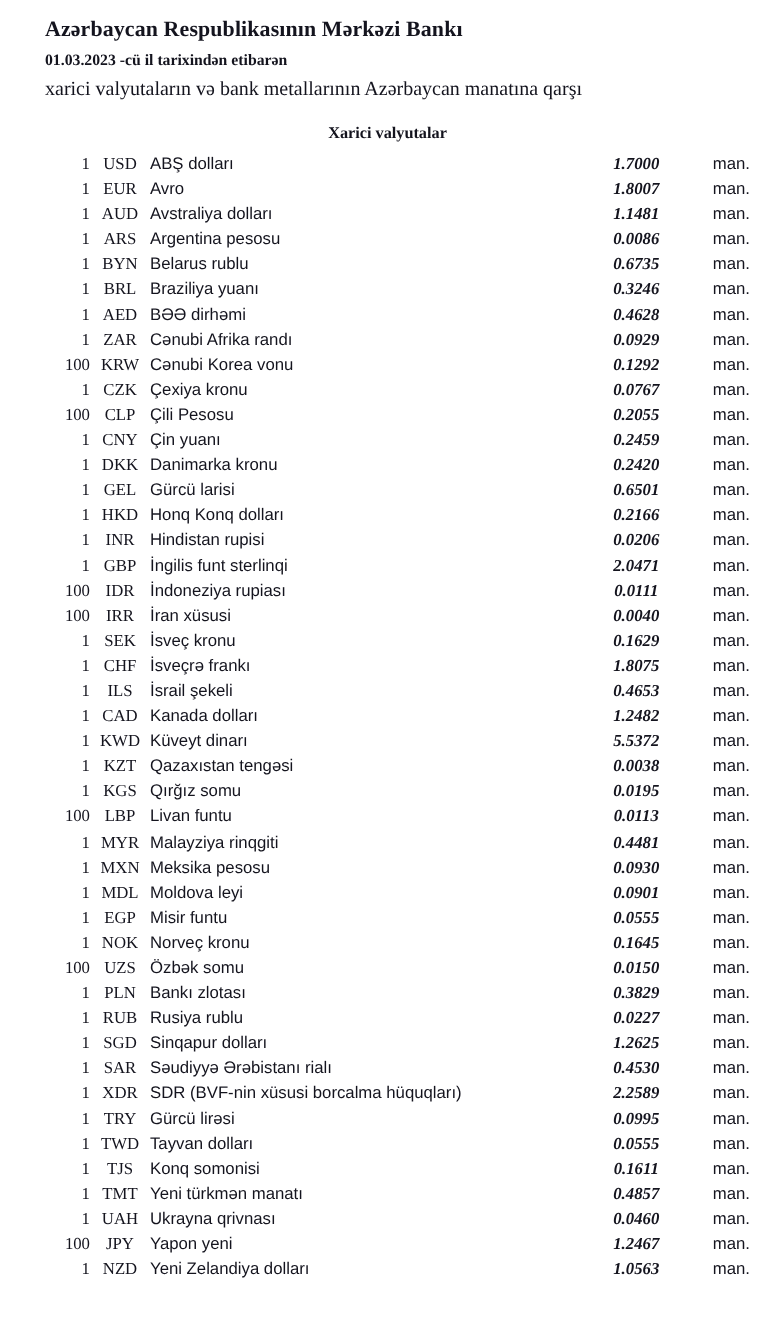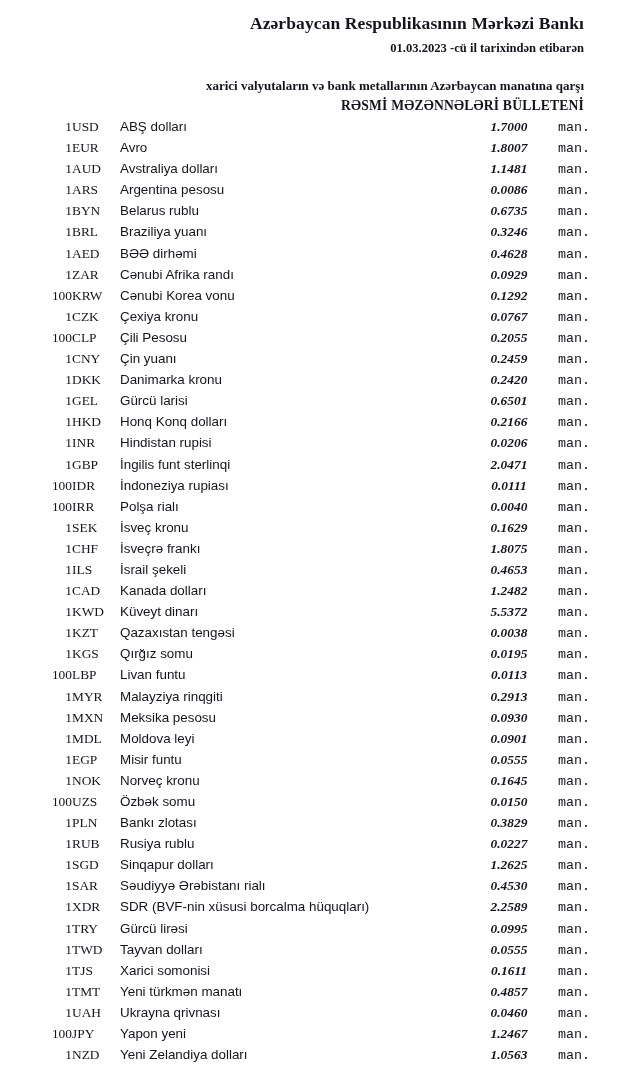--- a/index.html
+++ b/index.html
@@ -15,42 +15,42 @@
     overflow: hidden;
   }
   .page {
     width: 620px;
     height: 1072px;
     position: relative;
     box-sizing: border-box;
     padding: 8px 0 0 0;
   }
   .header {
-    text-align: right;
+    text-align: left;
     padding: 0 36px;
   }
   .bank-title {
     font-family: "Liberation Serif", serif;
     font-weight: bold;
     font-size: 17.5px;
     line-height: 22px;
     letter-spacing: 0.1px;
     margin: 4px 0 6px 0;
   }
   .date-line {
     font-family: "Liberation Serif", serif;
     font-weight: bold;
     font-size: 12.6px;
     line-height: 17px;
-    margin: 0 0 20px 0;
+    margin: 0 0 6px 0;
   }
   .subtitle-line {
     font-family: "Liberation Serif", serif;
-    font-weight: bold;
-    font-size: 13px;
+    font-weight: normal;
+    font-size: 16px;
     line-height: 17px;
     margin: 0 0 3px 0;
   }
   .bulletin-line {
     font-family: "Liberation Serif", serif;
     font-weight: bold;
     font-size: 13.6px;
     line-height: 18px;
     letter-spacing: 0.2px;
     margin: 0 0 2px 0;
@@ -77,55 +77,55 @@
     white-space: nowrap;
   }
   td.unit {
     width: 52px;
     text-align: right;
     padding-right: 8px;
     font-family: "Liberation Serif", serif;
   }
   td.code {
     width: 48px;
-    text-align: left;
+    text-align: center;
     font-family: "Liberation Serif", serif;
   }
   td.name {
     padding-left: 12px;
     font-family: Liberation Sans, sans-serif;
   }
   td.rate {
     width: 78px;
     text-align: center;
     font-style: italic;
     font-weight: bold;
     font-family: "Liberation Serif", serif;
     font-size: 12.6px;
   }
   td.man {
     width: 52px;
-    text-align: center;
+    text-align: right;
     padding-left: 9px;
-    font-family: Liberation Mono, monospace;
+    font-family: Liberation Sans, sans-serif;
     font-size: 12.8px;
   }
 </style>
 </head>
 <body>
 
 <div class="page">
 
   <div class="header">
     <div class="bank-title">Azərbaycan Respublikasının Mərkəzi Bankı</div>
     <div class="date-line">01.03.2023  -cü il tarixindən etibarən</div>
     <div class="subtitle-line">xarici valyutaların və bank metallarının Azərbaycan manatına qarşı</div>
-    <div class="bulletin-line">RƏSMİ MƏZƏNNƏLƏRİ BÜLLETENİ</div>
   </div>
 
+  <div class="section-title">Xarici valyutalar</div>
 
   <table class="rates">
     <tbody>
         <tr>
           <td class="unit">1</td>
           <td class="code">USD</td>
           <td class="name">ABŞ dolları</td>
           <td class="rate">1.7000</td>
           <td class="man">man.</td>
         </tr>
@@ -244,21 +244,21 @@
         <tr>
           <td class="unit">100</td>
           <td class="code">IDR</td>
           <td class="name">İndoneziya rupiası</td>
           <td class="rate">0.0111</td>
           <td class="man">man.</td>
         </tr>
         <tr>
           <td class="unit">100</td>
           <td class="code">IRR</td>
-          <td class="name">Polşa rialı</td>
+          <td class="name">İran xüsusi</td>
           <td class="rate">0.0040</td>
           <td class="man">man.</td>
         </tr>
         <tr>
           <td class="unit">1</td>
           <td class="code">SEK</td>
           <td class="name">İsveç kronu</td>
           <td class="rate">0.1629</td>
           <td class="man">man.</td>
         </tr>
@@ -308,21 +308,21 @@
           <td class="unit">100</td>
           <td class="code">LBP</td>
           <td class="name">Livan funtu</td>
           <td class="rate">0.0113</td>
           <td class="man">man.</td>
         </tr>
         <tr>
           <td class="unit">1</td>
           <td class="code">MYR</td>
           <td class="name">Malayziya rinqgiti</td>
-          <td class="rate">0.2913</td>
+          <td class="rate">0.4481</td>
           <td class="man">man.</td>
         </tr>
         <tr>
           <td class="unit">1</td>
           <td class="code">MXN</td>
           <td class="name">Meksika pesosu</td>
           <td class="rate">0.0930</td>
           <td class="man">man.</td>
         </tr>
         <tr>
@@ -398,21 +398,21 @@
         <tr>
           <td class="unit">1</td>
           <td class="code">TWD</td>
           <td class="name">Tayvan dolları</td>
           <td class="rate">0.0555</td>
           <td class="man">man.</td>
         </tr>
         <tr>
           <td class="unit">1</td>
           <td class="code">TJS</td>
-          <td class="name">Xarici somonisi</td>
+          <td class="name">Konq somonisi</td>
           <td class="rate">0.1611</td>
           <td class="man">man.</td>
         </tr>
         <tr>
           <td class="unit">1</td>
           <td class="code">TMT</td>
           <td class="name">Yeni türkmən manatı</td>
           <td class="rate">0.4857</td>
           <td class="man">man.</td>
         </tr>

